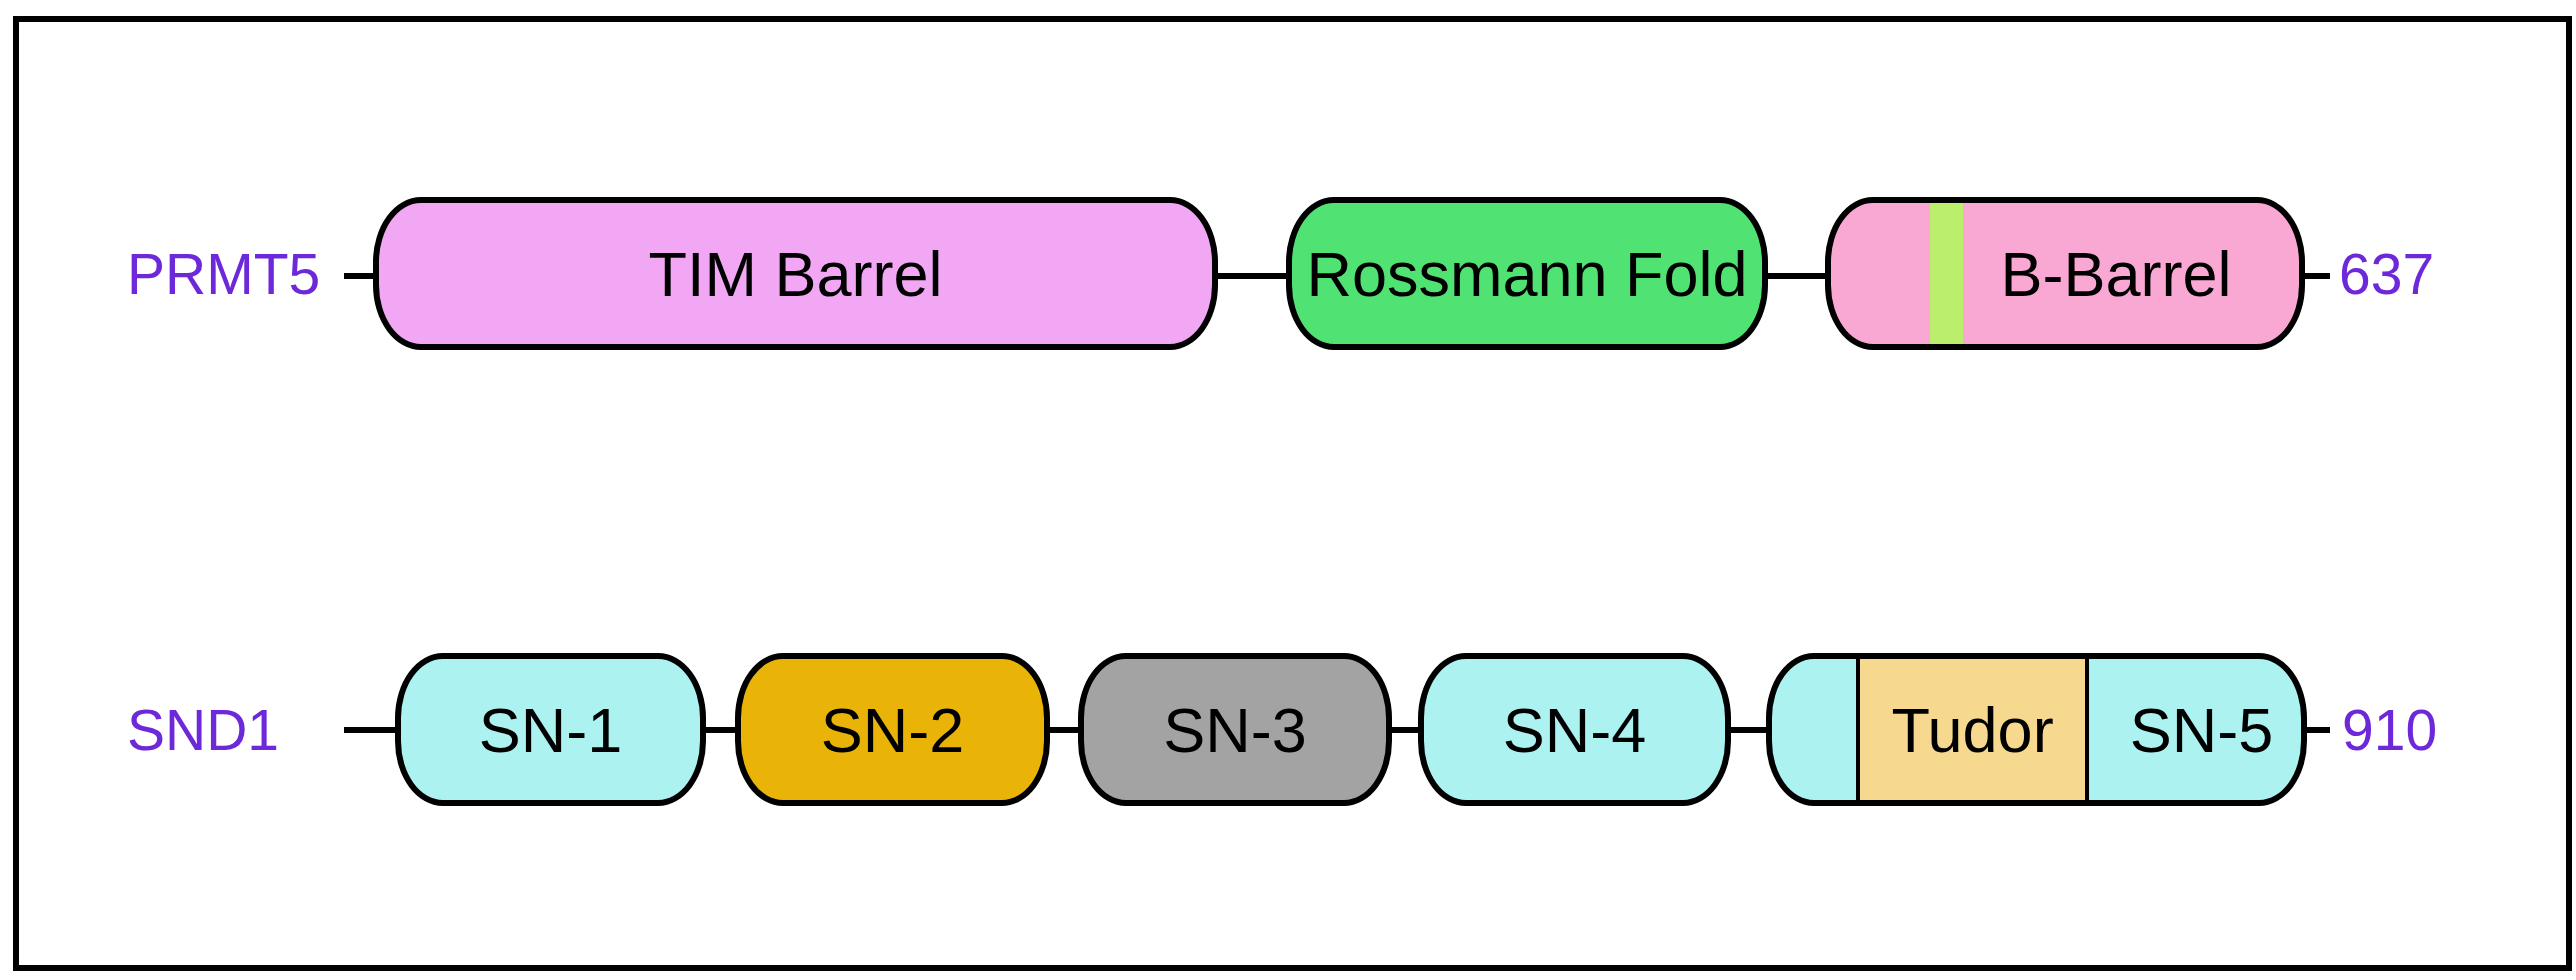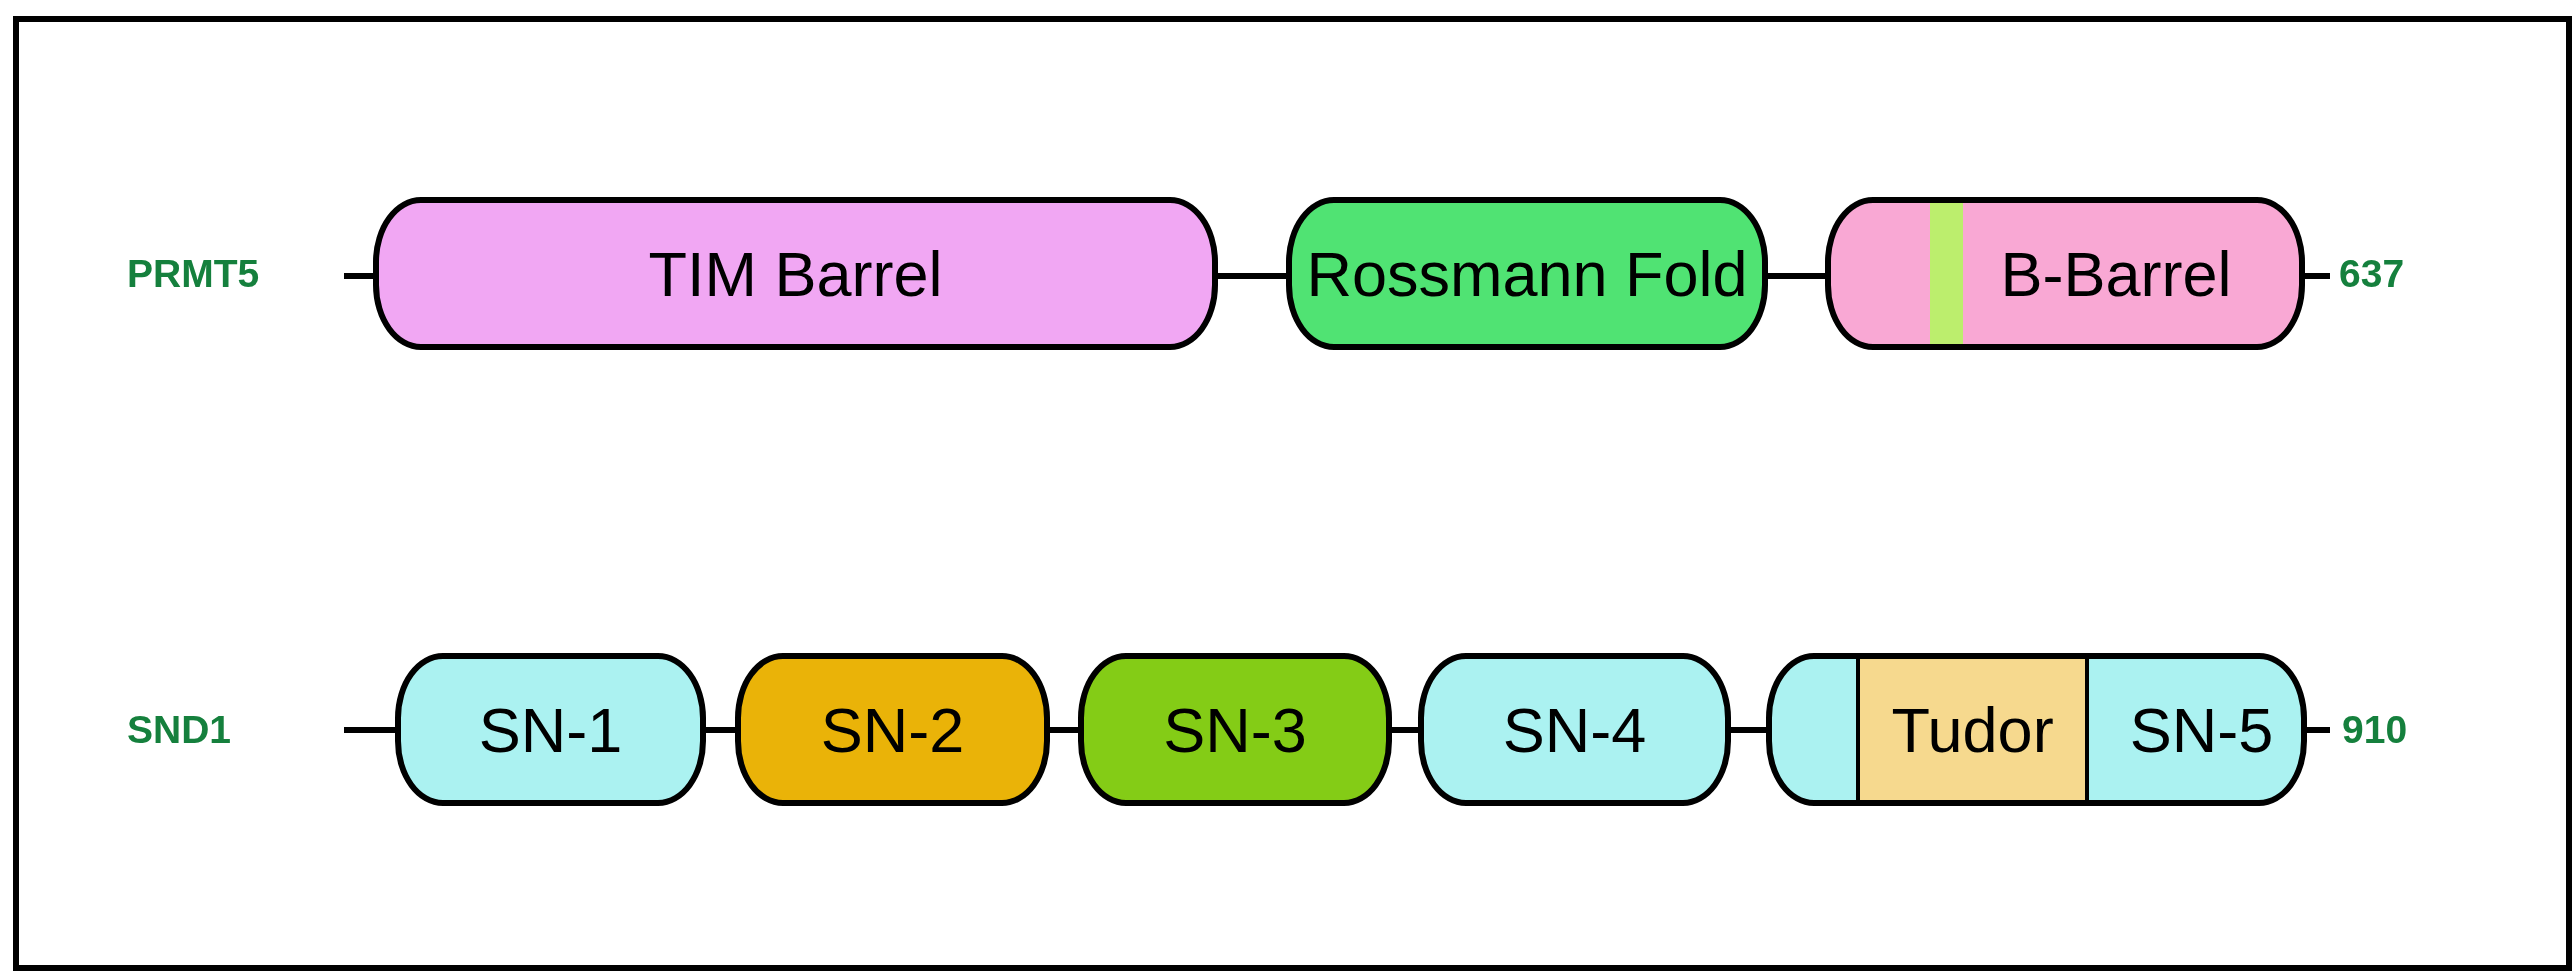--- a/index.html
+++ b/index.html
@@ -1,21 +1,21 @@
 <!DOCTYPE html>
 <html style="font-size:11px"><head>
 <meta charset="utf-8">
 <style>
   html,body{margin:0;padding:0;background:#ffffff;}
   body{width:2576px;height:980px;font-family:"Liberation Sans",sans-serif;}
   .canvas{position:relative;width:2576px;height:980px;background:#ffffff;overflow:hidden;}
   .frame{position:absolute;left:13px;top:15.7px;width:2559px;height:955px;
          border:6.1px solid #000;box-sizing:border-box;background:#ffffff;}
   .flank-label{position:absolute;display:flex;align-items:center;
-               font-size:39px;color:#15803d;letter-spacing:0;z-index:3;white-space:nowrap;font-weight:bold;}
+               font-size:57px;color:#6d28d9;letter-spacing:0;z-index:3;white-space:nowrap;}
   .connector{position:absolute;height:5.5px;background:#000;z-index:1;}
   .dbox{position:absolute;height:153px;box-sizing:border-box;border:6.8px solid #000;
         border-radius:48px / 65px;display:flex;align-items:center;justify-content:center;
         font-size:63px;color:#000;z-index:2;overflow:hidden;white-space:nowrap;}
   .row1{top:197px;}
   .row2{top:653px;}
   
   .lbl-prmt5{left:127px;top:197px;height:153px;}
   .c1a{left:344px;top:273px;width:37px;}
   .box-tim{left:373px;width:845px;}
@@ -73,21 +73,21 @@
   <div class="flank-label lbl-snd1">SND1</div>
   <div class="connector c2a"></div>
   <div class="dbox row2 box-sn1" style="background-color: rgb(171, 242, 241);">
     <span class="domain-text">SN-1</span>
   </div>
   <div class="connector c2b"></div>
   <div class="dbox row2 box-sn2" style="background-color: #eab308;">
     <span class="domain-text">SN-2</span>
   </div>
   <div class="connector c2c"></div>
-  <div class="dbox row2 box-sn3" style="background-color: #84cc16;">
+  <div class="dbox row2 box-sn3" style="background-color: #a3a3a3;">
     <span class="domain-text">SN-3</span>
   </div>
   <div class="connector c2d"></div>
   <div class="dbox row2 box-sn4" style="background-color: rgb(171, 242, 241);">
     <span class="domain-text">SN-4</span>
   </div>
   <div class="connector c2e"></div>
   <div class="dbox row2 box-composite" style="background-color: rgb(171, 242, 241);">
     <span class="tudor-seg" style="background-color: rgb(246, 217, 142);">
       <span>Tudor</span>

